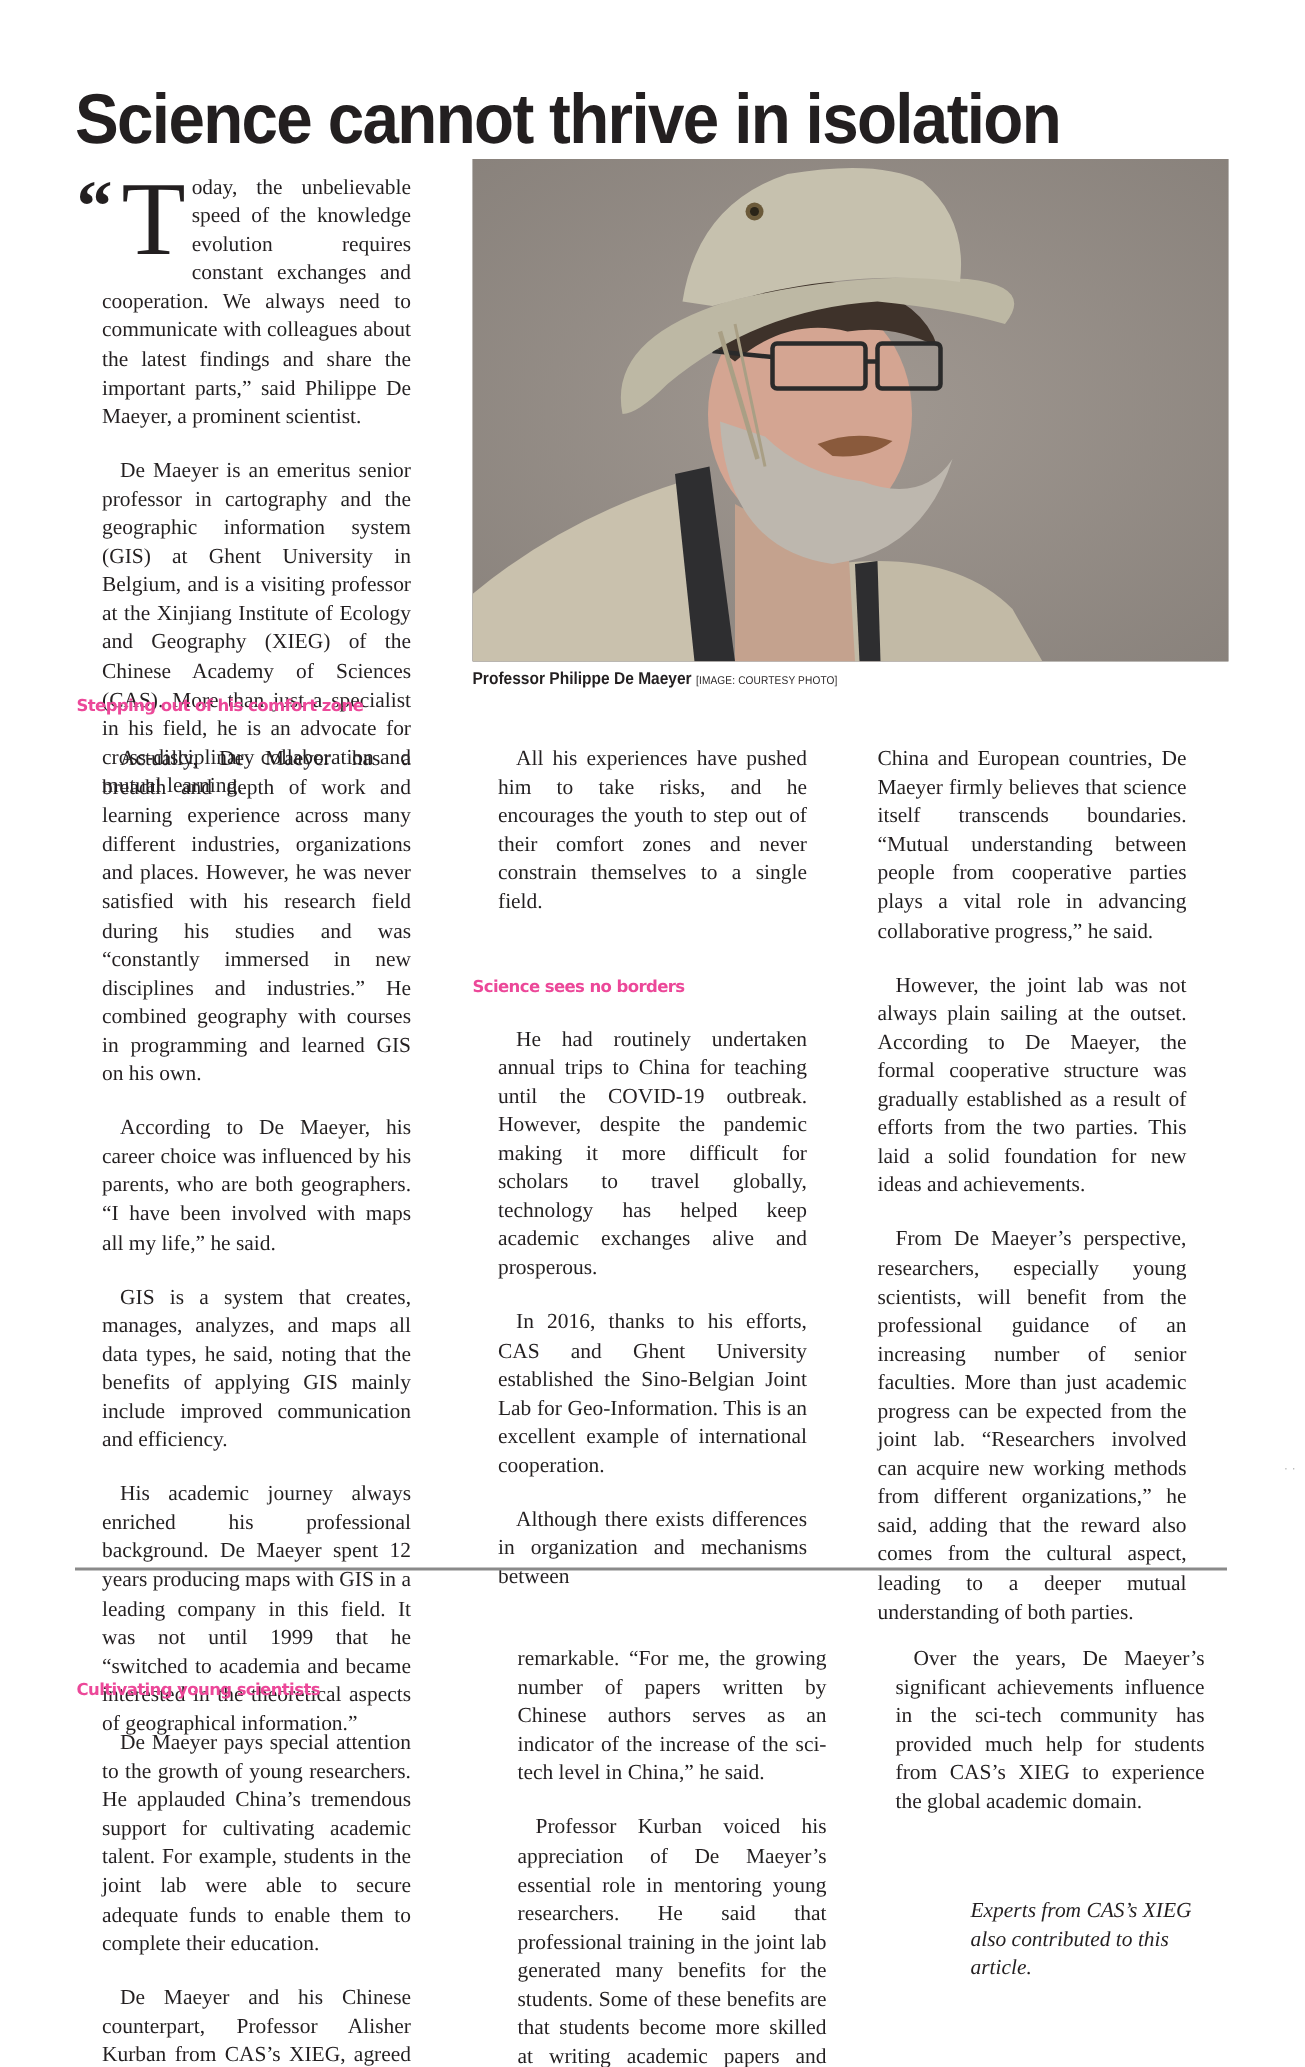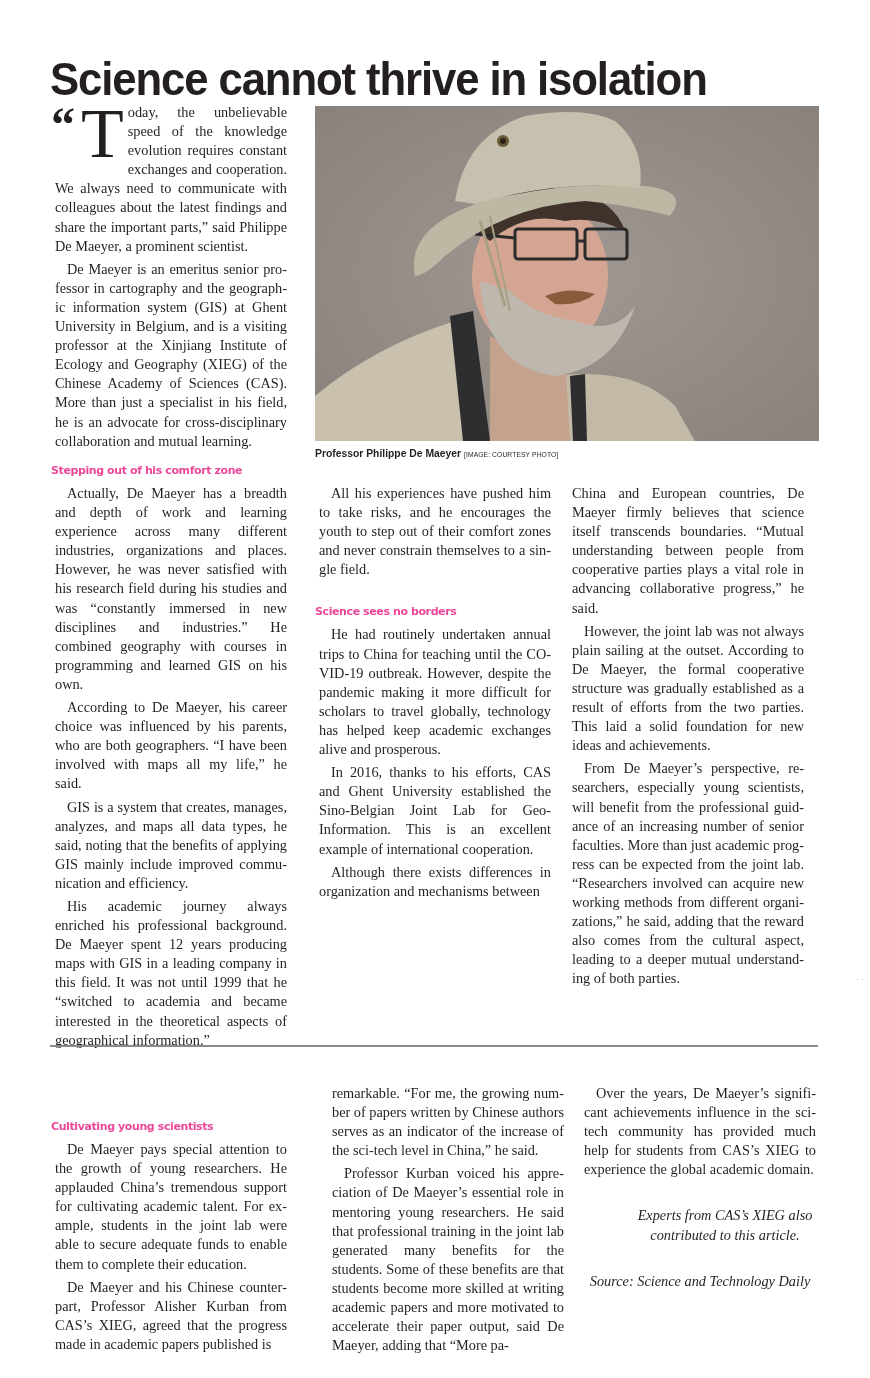--- a/index.html
+++ b/index.html
@@ -7,21 +7,21 @@
   .headline {
     position: absolute; left: 50px; top: 18px; width: 780px;
     font-family: "Liberation Sans", sans-serif; font-weight: bold;
     font-size: 47px; letter-spacing: -1.2px; line-height: 60px; color: #231f20;
     transform: scaleX(0.93); transform-origin: left top; white-space: nowrap;
   }
   .body-text {
     font-family: "Liberation Serif", serif; font-size: 14.3px; line-height: 19.1px;
     text-align: justify; color: #231f20; hyphens: manual;
   }
-  .body-text p { margin: 4px; text-indent: 12px; }
+  .body-text p { margin: 17px; text-indent: 12px; }
   .body-text p.noindent { text-indent: 0; }
   .col { position: absolute; }
   .sub {
     font-family: "DejaVu Sans", sans-serif; font-weight: bold; font-size: 11px;
     letter-spacing: -0.4px; line-height: 19px; margin: 0; color: #ec4899;
   }
   .intro-col { left: 51px; top: 99px; width: 240px; }
   .dropcap-wrap { position: relative; }
   .quote-mark {
     position: absolute; left: 0; top: -2px;
@@ -42,21 +42,21 @@
   }
   .caption .credit { font-weight: normal; font-size: 7.5px; letter-spacing: 0.1px; }
   .col1 { left: 51px; top: 461px; width: 240px; }
   .col2 { left: 315px; top: 480px; width: 240px; }
   .col3 { left: 568px; top: 480px; width: 240px; }
   .divider { position: absolute; left: 50px; top: 1045px; width: 768px; height: 2px; background: #8a8a8a; }
   .b1 { left: 51px; top: 1117px; width: 240px; }
   .b2 { left: 328px; top: 1080px; width: 240px; }
   .b3 { left: 580px; top: 1080px; width: 240px; }
   .gap { height: 19px; }
-  .italic-note { font-style: italic; text-align: center; text-indent: 0 !important; }
+  .italic-note { font-style: italic; text-align: left; text-indent: 0 !important; }
   .dots { position: absolute; left: 856px; top: 975px; font-size: 8px; color: #bbb; font-family: "DejaVu Sans", sans-serif; }
 </style>
 </head>
 <body>
 
 <h1 class="headline">Science cannot thrive in isolation</h1>
 
 <div class="col body-text intro-col">
   <div class="dropcap-wrap">
     <span class="quote-mark">“</span>

